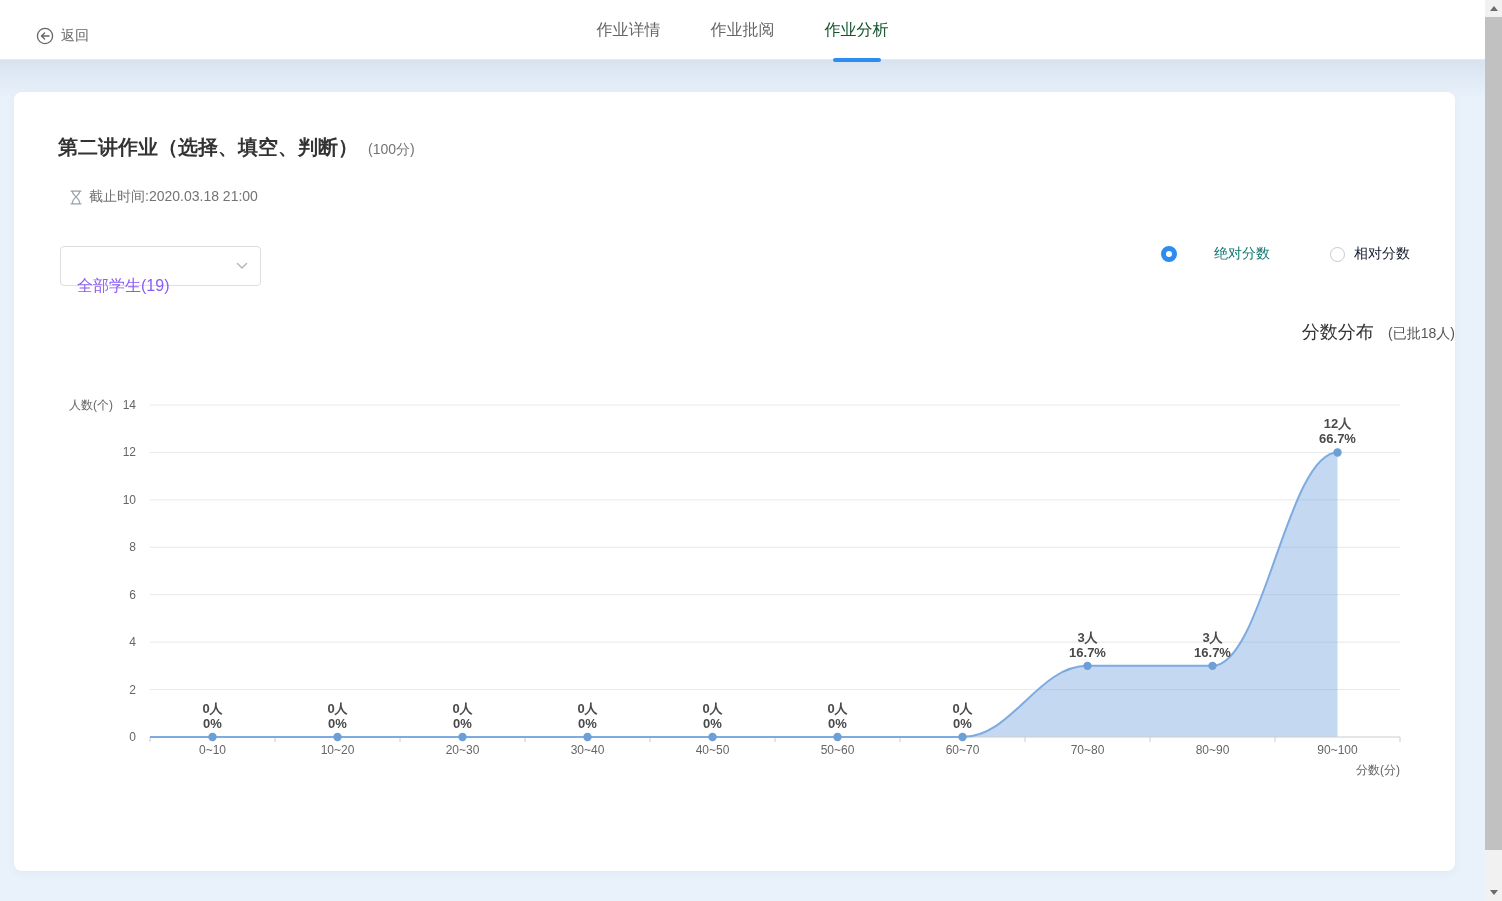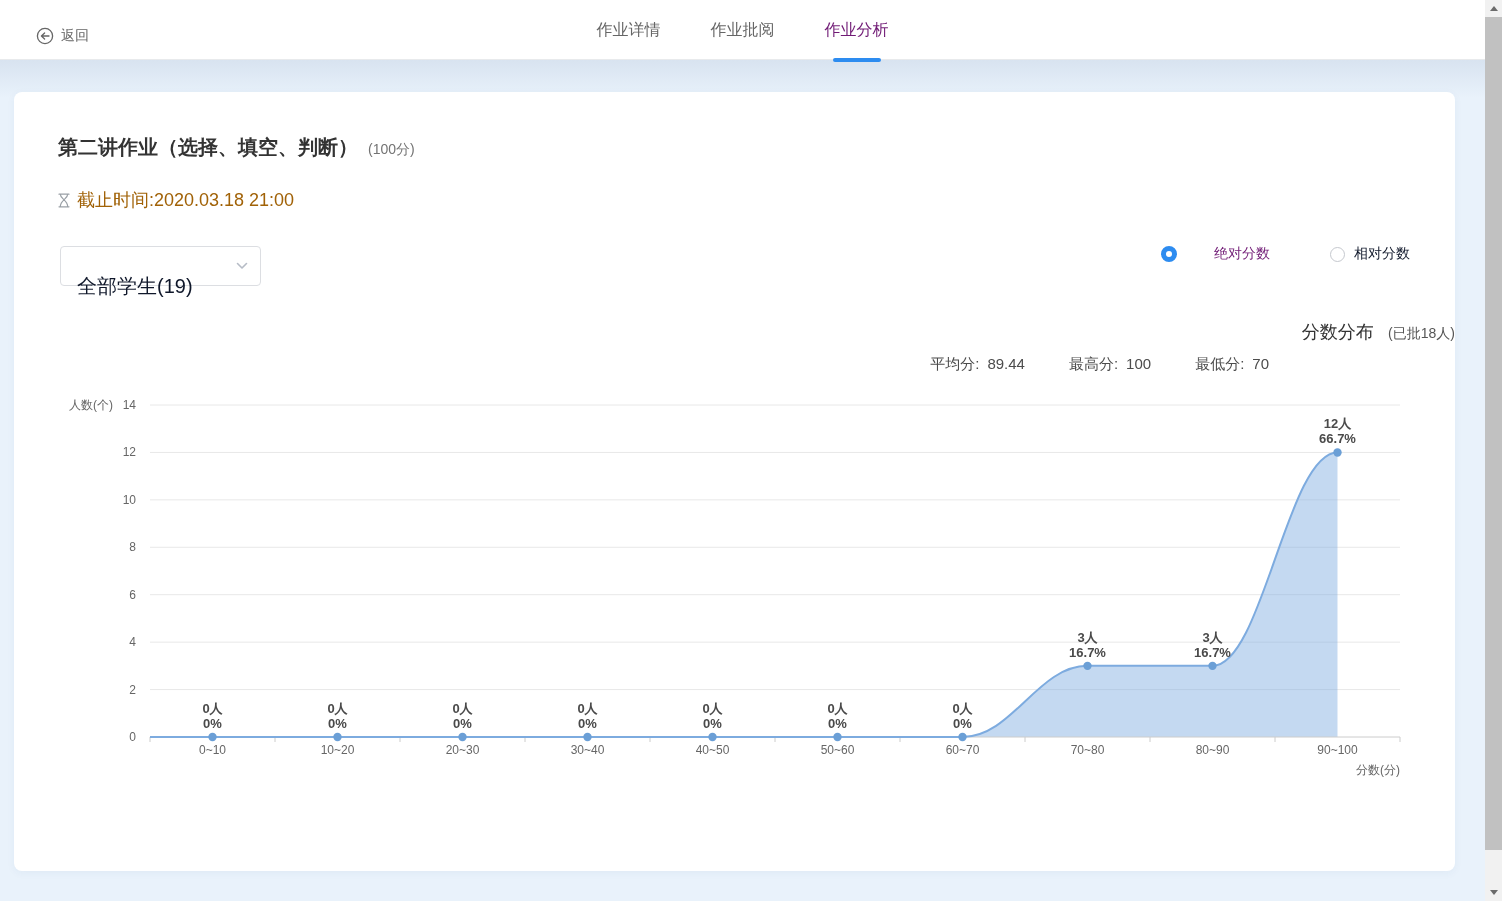--- a/index.html
+++ b/index.html
@@ -7,48 +7,48 @@
   body { font-family:"Liberation Sans","DejaVu Sans",sans-serif; background:#e9f2fb; position:relative; }
 
   
   .topbar { position:absolute; top:0; left:0; width:1485px; height:60px; background:#fff;
             border-bottom:1px solid #e8eaec; z-index:5; }
   .back-btn { position:absolute; left:36px; top:0; height:72px; display:flex; align-items:center;
               gap:7px; color:#666; font-size:14px; cursor:pointer; }
   .tabs { position:absolute; left:0; right:0; top:0; height:60px; display:flex;
           justify-content:center; gap:50px; }
   .tab { position:relative; height:60px; line-height:60px; font-size:16px; color:#666; cursor:pointer; }
-  .tab.active { color:#701a75; }
+  .tab.active { color:#14532d; }
   .tab.active::after { content:""; position:absolute; left:50%; transform:translateX(-50%);
           bottom:-2px; width:48px; height:4px; border-radius:2px; background:#2d8cf0; }
 
   
   .content { position:absolute; top:60px; left:0; width:1485px; height:604px;
              background:linear-gradient(180deg,#d8e3f0 0px,#e9f2fb 38px,#e9f2fb 100%); }
 
   
   .card { position:absolute; left:14px; top:32px; width:1441px; height:779px; background:#fff;
           border-radius:8px; box-shadow:0 2px 8px rgba(40,80,140,0.05); }
 
   .assignment-title-row { position:absolute; left:44px; top:42px; display:flex; align-items:baseline; }
   .assignment-title { font-size:20px; color:#333; font-weight:600; }
   .assignment-score { font-size:14px; color:#737373; margin-left:10px; }
 
-  .deadline-row { position:absolute; left:44px; top:96px; display:flex; align-items:center;
-                  gap:7px; color:#a16207; font-size:18px; }
+  .deadline-row { position:absolute; left:56px; top:96px; display:flex; align-items:center;
+                  gap:7px; color:#737373; font-size:14px; }
 
   .student-select { position:absolute; left:46px; top:154px; width:201px; height:40px;
                     border:1px solid #dcdee2; border-radius:4px; background:#fff; cursor:pointer;
                     display:flex; align-items:center; justify-content:space-between; padding:0 12px 0 16px; }
-  .student-select .value { font-size:20px; color:#0f172a;margin-top:40px; }
+  .student-select .value { font-size:16px; color:#8b5cf6;margin-top:40px; }
 
   .radio-group { position:absolute; top:153px; right:45px; height:18px; display:flex;
                  align-items:center; gap:60px; }
   .radio-item { display:flex; align-items:center; gap:9px; cursor:pointer; font-size:14px; }
-  .radio-item .label-on { color:#701a75;margin-left:28px; }
+  .radio-item .label-on { color:#0f766e;margin-left:28px; }
   .radio-item .label-off { color:#0f172a; }
   .radio-dot-on { width:16px; height:16px; border-radius:50%; border:5px solid #2d8cf0; background:#fff; }
   .radio-dot-off { width:15px; height:15px; border-radius:50%; border:1px solid #c5c8ce; background:#fff; }
 
   .chart-heading { position:absolute; left:0; top:228px; width:100%; text-align:right; }
   .chart-title { font-size:18px; color:#333; font-weight:500; }
   .chart-subtitle { font-size:14px; color:#555; margin-left:10px; }
 
   .stats-row { position:absolute; top:263px; right:186px; display:flex; gap:44px;
                font-size:15px; color:#4c4c4c; }
@@ -123,34 +123,20 @@
         <span class="radio-dot-off"></span>
         <span class="label-off">相对分数</span>
       </div>
     </div>
 
     <div class="chart-heading">
       <span class="chart-title">分数分布</span>
       <span class="chart-subtitle">(已批18人)</span>
     </div>
 
-    <div class="stats-row">
-      <div class="stat">
-        <span>平均分:</span>
-        <span>89.44</span>
-      </div>
-      <div class="stat">
-        <span>最高分:</span>
-        <span>100</span>
-      </div>
-      <div class="stat">
-        <span>最低分:</span>
-        <span>70</span>
-      </div>
-    </div>
 
     <div class="chart-wrap">
       <svg width="1441" height="400" viewBox="0 0 1441 400">
           <line x1="136" y1="299.57142857142856" x2="1386" y2="299.57142857142856" stroke="#e8e8e8" stroke-width="1"></line>
           <line x1="136" y1="252.14285714285714" x2="1386" y2="252.14285714285714" stroke="#e8e8e8" stroke-width="1"></line>
           <line x1="136" y1="204.71428571428572" x2="1386" y2="204.71428571428572" stroke="#e8e8e8" stroke-width="1"></line>
           <line x1="136" y1="157.28571428571428" x2="1386" y2="157.28571428571428" stroke="#e8e8e8" stroke-width="1"></line>
           <line x1="136" y1="109.85714285714283" x2="1386" y2="109.85714285714283" stroke="#e8e8e8" stroke-width="1"></line>
           <line x1="136" y1="62.428571428571445" x2="1386" y2="62.428571428571445" stroke="#e8e8e8" stroke-width="1"></line>
           <line x1="136" y1="15" x2="1386" y2="15" stroke="#e8e8e8" stroke-width="1"></line>

